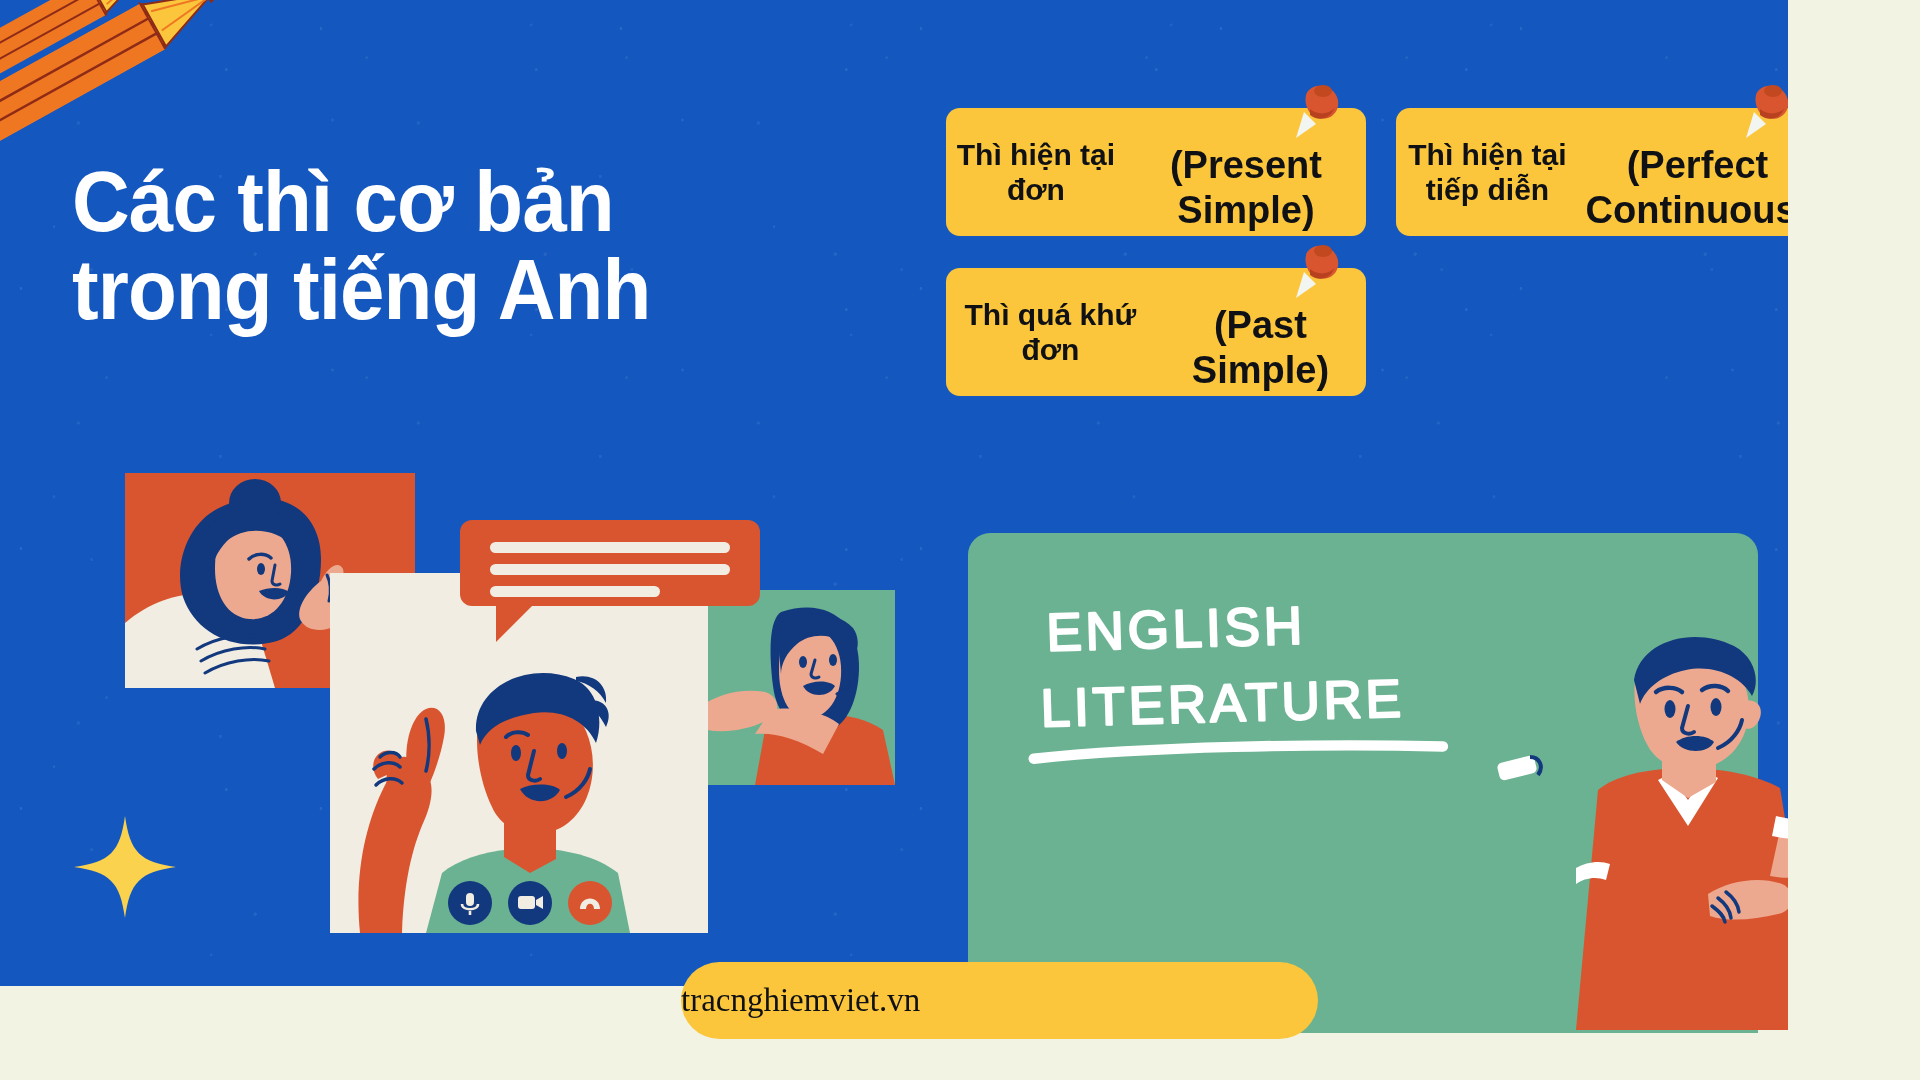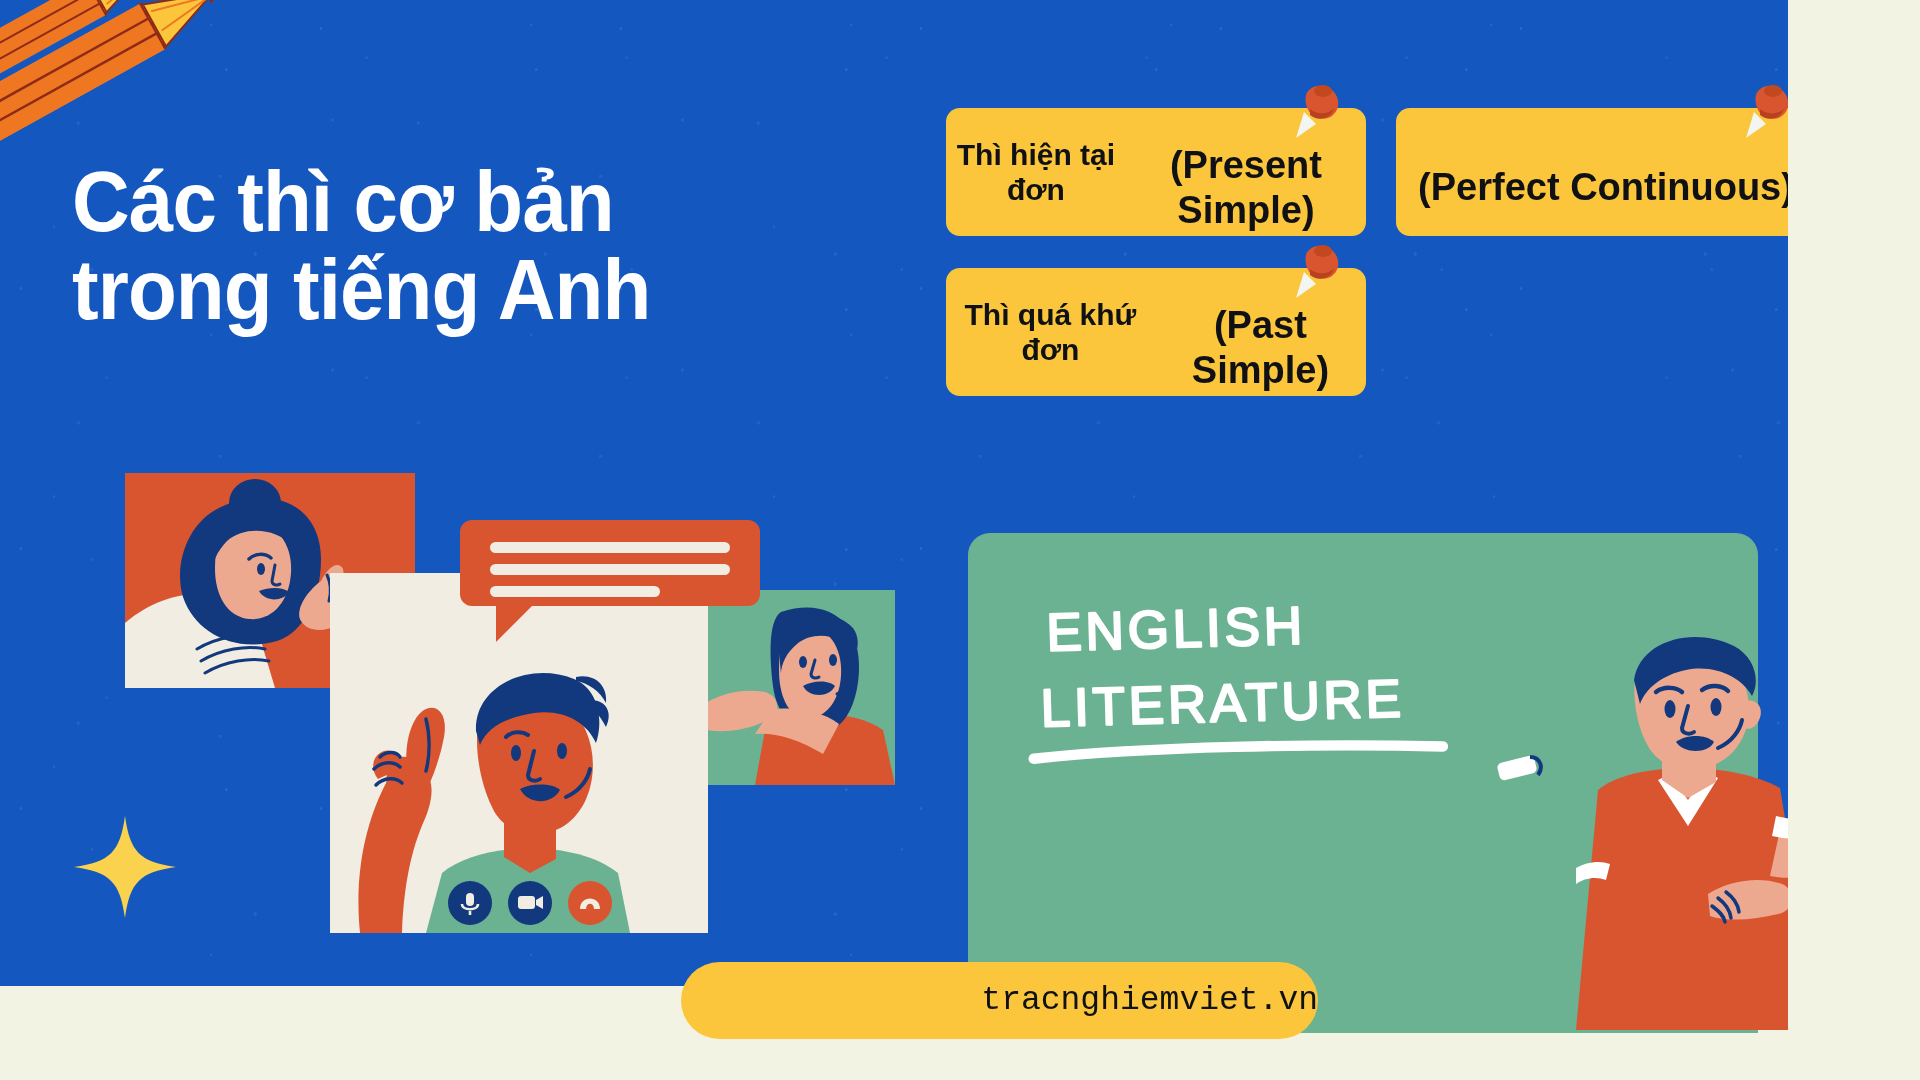--- a/index.html
+++ b/index.html
@@ -66,23 +66,23 @@
     background:#6BB292;border-radius:22px 22px 0 0;
   }
   .chalk{
     position:absolute;left:1020px;top:592px;width:520px;height:180px;
   }
 
   
   .footer-pill{
     position:absolute;left:681px;top:962px;width:637px;height:77px;
     background:#FBC63C;border-radius:40px;
-    display:flex;align-items:center;justify-content:flex-end;
+    display:flex;align-items:center;justify-content:flex-start;
     color:#101114;font-size:33px;font-weight:400;
-    font-family:Liberation Mono, monospace;
+    font-family:Liberation Serif, serif;
   }
 
   
   .art{position:absolute;}
   .sparkle{position:absolute;}
 </style>
 </head>
 <body>
 
 <div id="stage">
@@ -135,20 +135,21 @@
         <div class="l2">(Present Simple)</div>
       </div>
 
       <div class="card">
         <svg class="pin" viewBox="0 0 54 58">
           <path d="M14 30 L26 42 L6 56 Z" fill="#F2F5F0"></path>
           <path d="M18 9 C24 2 36 2 43 9 C50 16 50 27 43 33 C38 38 28 38 22 33 C16 28 13 15 18 9 Z" fill="#D9552F"></path>
           <path d="M20 27 C27 33 38 33 45 26 L41 32 C35 38 26 38 20 33 Z" fill="#B8411F"></path>
           <ellipse cx="33" cy="9" rx="9" ry="6" fill="#C1481F"></ellipse>
         </svg>
+        <div>Thì hiện tại tiếp diễn</div>
         <div class="l2">(Perfect Continuous)</div>
       </div>
     </div>
 
     <div class="card-row">
       <div class="card">
         <svg class="pin" viewBox="0 0 54 58">
           <path d="M14 30 L26 42 L6 56 Z" fill="#F2F5F0"></path>
           <path d="M18 9 C24 2 36 2 43 9 C50 16 50 27 43 33 C38 38 28 38 22 33 C16 28 13 15 18 9 Z" fill="#D9552F"></path>
           <path d="M20 27 C27 33 38 33 45 26 L41 32 C35 38 26 38 20 33 Z" fill="#B8411F"></path>

